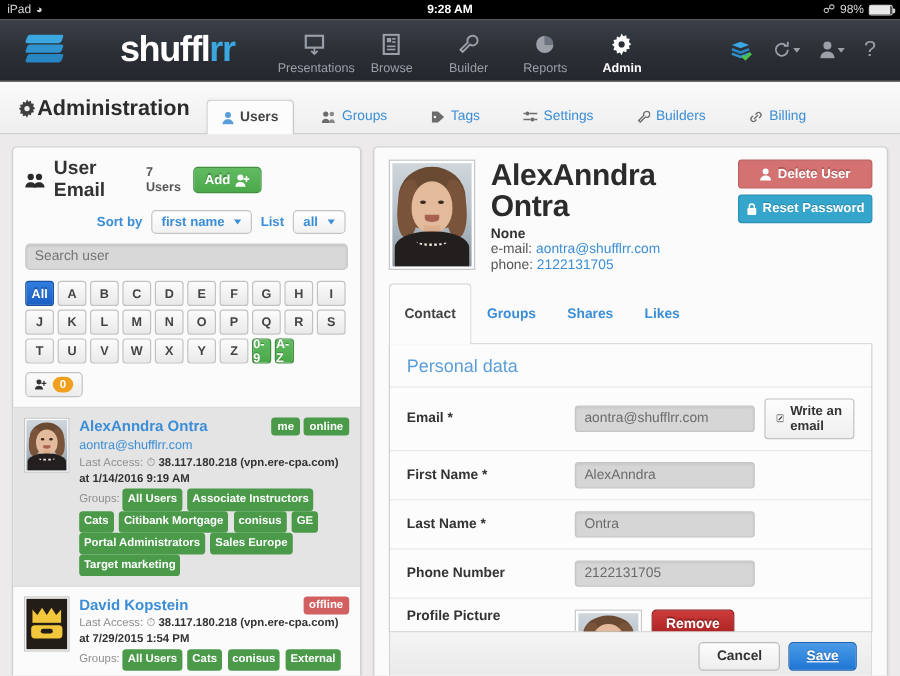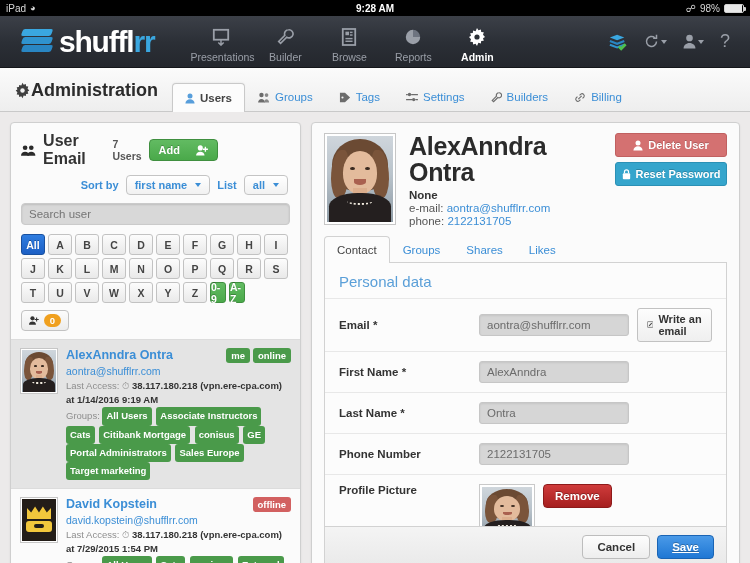--- a/index.html
+++ b/index.html
@@ -30,21 +30,21 @@
     display:flex;align-items:center;position:relative;
     border-bottom:1px solid #14161a;
   }
   .brand{display:flex;align-items:center;margin-left:22px;gap:7px;}
   .brand-logo{width:30px;height:26px;position:relative;}
   .lay{position:absolute;left:0;width:30px;height:7px;background:#2f9fd8;
        transform:skewX(-20deg);border-radius:2px;}
   .lay.l1{top:0;background:#3aa7e0;}
   .lay.l2{top:8px;background:#2f93cf;}
   .lay.l3{top:16px;background:#2986c3;}
-  .brand-txt{font-size:30px;font-weight:bold;letter-spacing:-1.2px;color:#fff;line-height:1;}
+  .brand-txt{font-size:30px;font-weight:bold;letter-spacing:-1.2px;color:#fff;line-height:1;margin-left:41px;}
   .brand-txt .rr{color:#3aa7e0;}
 
   .navitems{display:flex;align-items:center;margin-left:36px;gap:2px;}
   .navitem{
     width:62px;text-align:center;color:#9a9fa8;cursor:pointer;
     padding-top:4px;
   }
   .navitem .ico{height:24px;display:flex;align-items:center;justify-content:center;}
   .navitem .lbl{font-size:10.5px;margin-top:2px;}
   .navitem.active{color:#fff;}
@@ -55,21 +55,21 @@
   .caret-d{width:0;height:0;border-left:3.5px solid transparent;border-right:3.5px solid transparent;border-top:4px solid #9a9fa8;}
 
   
   .subhead{
     height:44px;background:#f2f2f2;display:flex;align-items:flex-end;
     border-bottom:1px solid #c9c9c9;
     background-image:linear-gradient(180deg,#fbfbfb,#eeeeee);
   }
   .subhead-title{display:flex;align-items:center;gap:0;padding:0 14px 10px 14px;}
   .subhead-title .t{font-size:18px;font-weight:bold;color:#2b2b2b;}
-  .tabs{display:flex;align-items:flex-end;gap:0;height:100%;justify-content:flex-end;}
+  .tabs{display:flex;align-items:flex-end;gap:10px;height:100%;justify-content:flex-end;}
   .tab{
     display:flex;align-items:center;gap:5px;
     padding:6px 12px;font-size:11.5px;color:#3b8ed6;cursor:pointer;
     height:29px;border:1px solid transparent;border-bottom:none;
     border-radius:4px 4px 0 0;
   }
   .tab.active{background:#fcfcfc;border-color:#c9c9c9;color:#444;font-weight:bold;
       box-shadow:0 -1px 2px rgba(0,0,0,.04);position:relative;top:1px;}
   .tab .tico{opacity:.85;display:flex;}
 
@@ -80,21 +80,21 @@
   .panel{
     background:#fbfbfb;border:1px solid #cfcfcf;border-radius:4px;
     box-shadow:0 1px 2px rgba(0,0,0,.08);
   }
   .left{width:291px;display:flex;flex-direction:column;overflow:hidden;}
   .ul-head{padding:9px 10px 0 10px;}
   .ul-title-row{display:flex;align-items:center;gap:7px;}
   .ul-title{font-size:16px;font-weight:bold;color:#333;}
   .ul-count{font-size:10.5px;color:#555;font-weight:bold;}
   .btn{border-radius:4px;font-size:11px;cursor:pointer;border:1px solid;display:inline-flex;
-       align-items:center;justify-content:center;gap:16px;}
+       align-items:center;justify-content:center;gap:4px;}
   .btn-green{
     background:linear-gradient(180deg,#62bb62,#4aa94a);border-color:#3f8f3f;color:#fff;
     padding:4px 9px;font-weight:bold;margin-left:auto;margin-right:72px;
     text-shadow:0 -1px 0 rgba(0,0,0,.25);
   }
   .ul-sort{display:flex;align-items:center;justify-content:flex-end;gap:7px;margin-top:7px;padding-right:2px;}
   .lnkb{color:#3b8ed6;font-size:11px;font-weight:bold;}
   .selbox{
     background:linear-gradient(180deg,#ffffff,#f1f1f1);border:1px solid #c4c4c4;border-radius:4px;
     padding:3px 8px;font-size:11px;color:#3b8ed6;font-weight:bold;display:flex;align-items:center;gap:8px;cursor:pointer;
@@ -150,21 +150,21 @@
   .prof-actions{display:flex;flex-direction:column;gap:5px;width:112px;flex:none;}
   .abtn{
     border-radius:3px;font-size:11px;font-weight:bold;color:#fff;padding:5px 0;
     display:flex;align-items:center;justify-content:center;gap:5px;cursor:pointer;
     text-shadow:0 -1px 0 rgba(0,0,0,.2);border:1px solid;
   }
   .abtn.red{background:#d47171;border-color:#c06060;}
   .abtn.blue{background:#35a5cc;border-color:#2b90b5;}
 
   .ctabs{display:flex;align-items:flex-end;margin:8px 12px 0 12px;border-bottom:1px solid #d2d2d2;}
-  .ctab{padding:7px 12px;font-size:11.5px;color:#3b8ed6;font-weight:normal;cursor:pointer;
+  .ctab{padding:19px 12px;font-size:11.5px;color:#3b8ed6;font-weight:bold;cursor:pointer;
         border:1px solid transparent;border-bottom:none;border-radius:4px 4px 0 0;position:relative;top:1px;}
   .ctab.active{background:#fcfcfc;border-color:#d2d2d2;color:#444;}
 
   .form-card{
     margin:0 12px;border:1px solid #d2d2d2;border-top:none;background:#fcfcfc;
     flex:1;overflow:hidden;
   }
   .fsec-title{font-size:15px;color:#5a9fd8;padding:10px 14px 8px 14px;}
   .frow{display:flex;align-items:center;padding:9px 14px;border-top:1px solid #e8e8e8;}
   .flabel{width:140px;font-size:11.5px;font-weight:bold;color:#333;flex:none;}
@@ -246,38 +246,38 @@
       <div class="ico">
         <svg width="18" height="18" viewBox="0 0 20 20">
             <rect x="2" y="2" width="16" height="11" fill="none" stroke="#9a9fa8" stroke-width="2"></rect>
             <path d="M10 13v5M7 16l3 3 3-3" stroke="#9a9fa8" stroke-width="1.6" fill="none"></path>
           </svg>
       </div>
       <div class="lbl">Presentations</div>
     </div>
     <div class="navitem">
       <div class="ico">
-        <svg width="18" height="18" viewBox="0 0 20 20">
-            <path d="M14 2a4.5 4.5 0 0 0-4.2 6.1L3 14.9l2.1 2.1 6.8-6.8A4.5 4.5 0 1 0 14 2z" fill="none" stroke="#9a9fa8" stroke-width="1.8"></path>
-          </svg>
-      </div>
-      <div class="lbl">Builder</div>
-    </div>
-    <div class="navitem">
-      <div class="ico">
         <svg width="16" height="18" viewBox="0 0 18 20">
             <rect x="2" y="1" width="14" height="18" fill="none" stroke="#9a9fa8" stroke-width="2"></rect>
             <rect x="5" y="4" width="4" height="4" fill="#9a9fa8"></rect>
             <rect x="10" y="4" width="3" height="1.6" fill="#9a9fa8"></rect>
             <rect x="10" y="7" width="3" height="1.6" fill="#9a9fa8"></rect>
             <rect x="5" y="11" width="8" height="1.6" fill="#9a9fa8"></rect>
             <rect x="5" y="14" width="8" height="1.6" fill="#9a9fa8"></rect>
           </svg>
       </div>
       <div class="lbl">Browse</div>
+    </div>
+    <div class="navitem">
+      <div class="ico">
+        <svg width="18" height="18" viewBox="0 0 20 20">
+            <path d="M14 2a4.5 4.5 0 0 0-4.2 6.1L3 14.9l2.1 2.1 6.8-6.8A4.5 4.5 0 1 0 14 2z" fill="none" stroke="#9a9fa8" stroke-width="1.8"></path>
+          </svg>
+      </div>
+      <div class="lbl">Builder</div>
     </div>
     <div class="navitem">
       <div class="ico">
         <svg width="18" height="18" viewBox="0 0 20 20">
             <path d="M10 2a8 8 0 1 0 8 8h-8z" fill="#9a9fa8"></path>
             <path d="M10 2v8h8A8 8 0 0 0 10 2z" fill="#6e7480"></path>
           </svg>
       </div>
       <div class="lbl">Reports</div>
     </div>
@@ -514,21 +514,20 @@
       <div class="userrow">
         <div class="avatar-sm">
           <div class="crown-av">
               <div class="crown"></div>
               <div class="base"></div>
               <div class="slot"></div>
             </div>
         </div>
         <div class="uinfo">
           <div class="uname">David Kopstein</div>
-          <div class="uemail">david.kopstein@shufflrr.com</div>
           <div class="ulast">
             <span>Last Access:</span>
             <span>⏱</span>
             <b>38.117.180.218 (vpn.ere-cpa.com) at 7/29/2015 1:54 PM</b>
           </div>
           <div class="ugroups">
             <span>Groups:</span>
             <span class="gtag">All Users</span>
             <span class="gtag">Cats</span>
             <span class="gtag">conisus</span>

